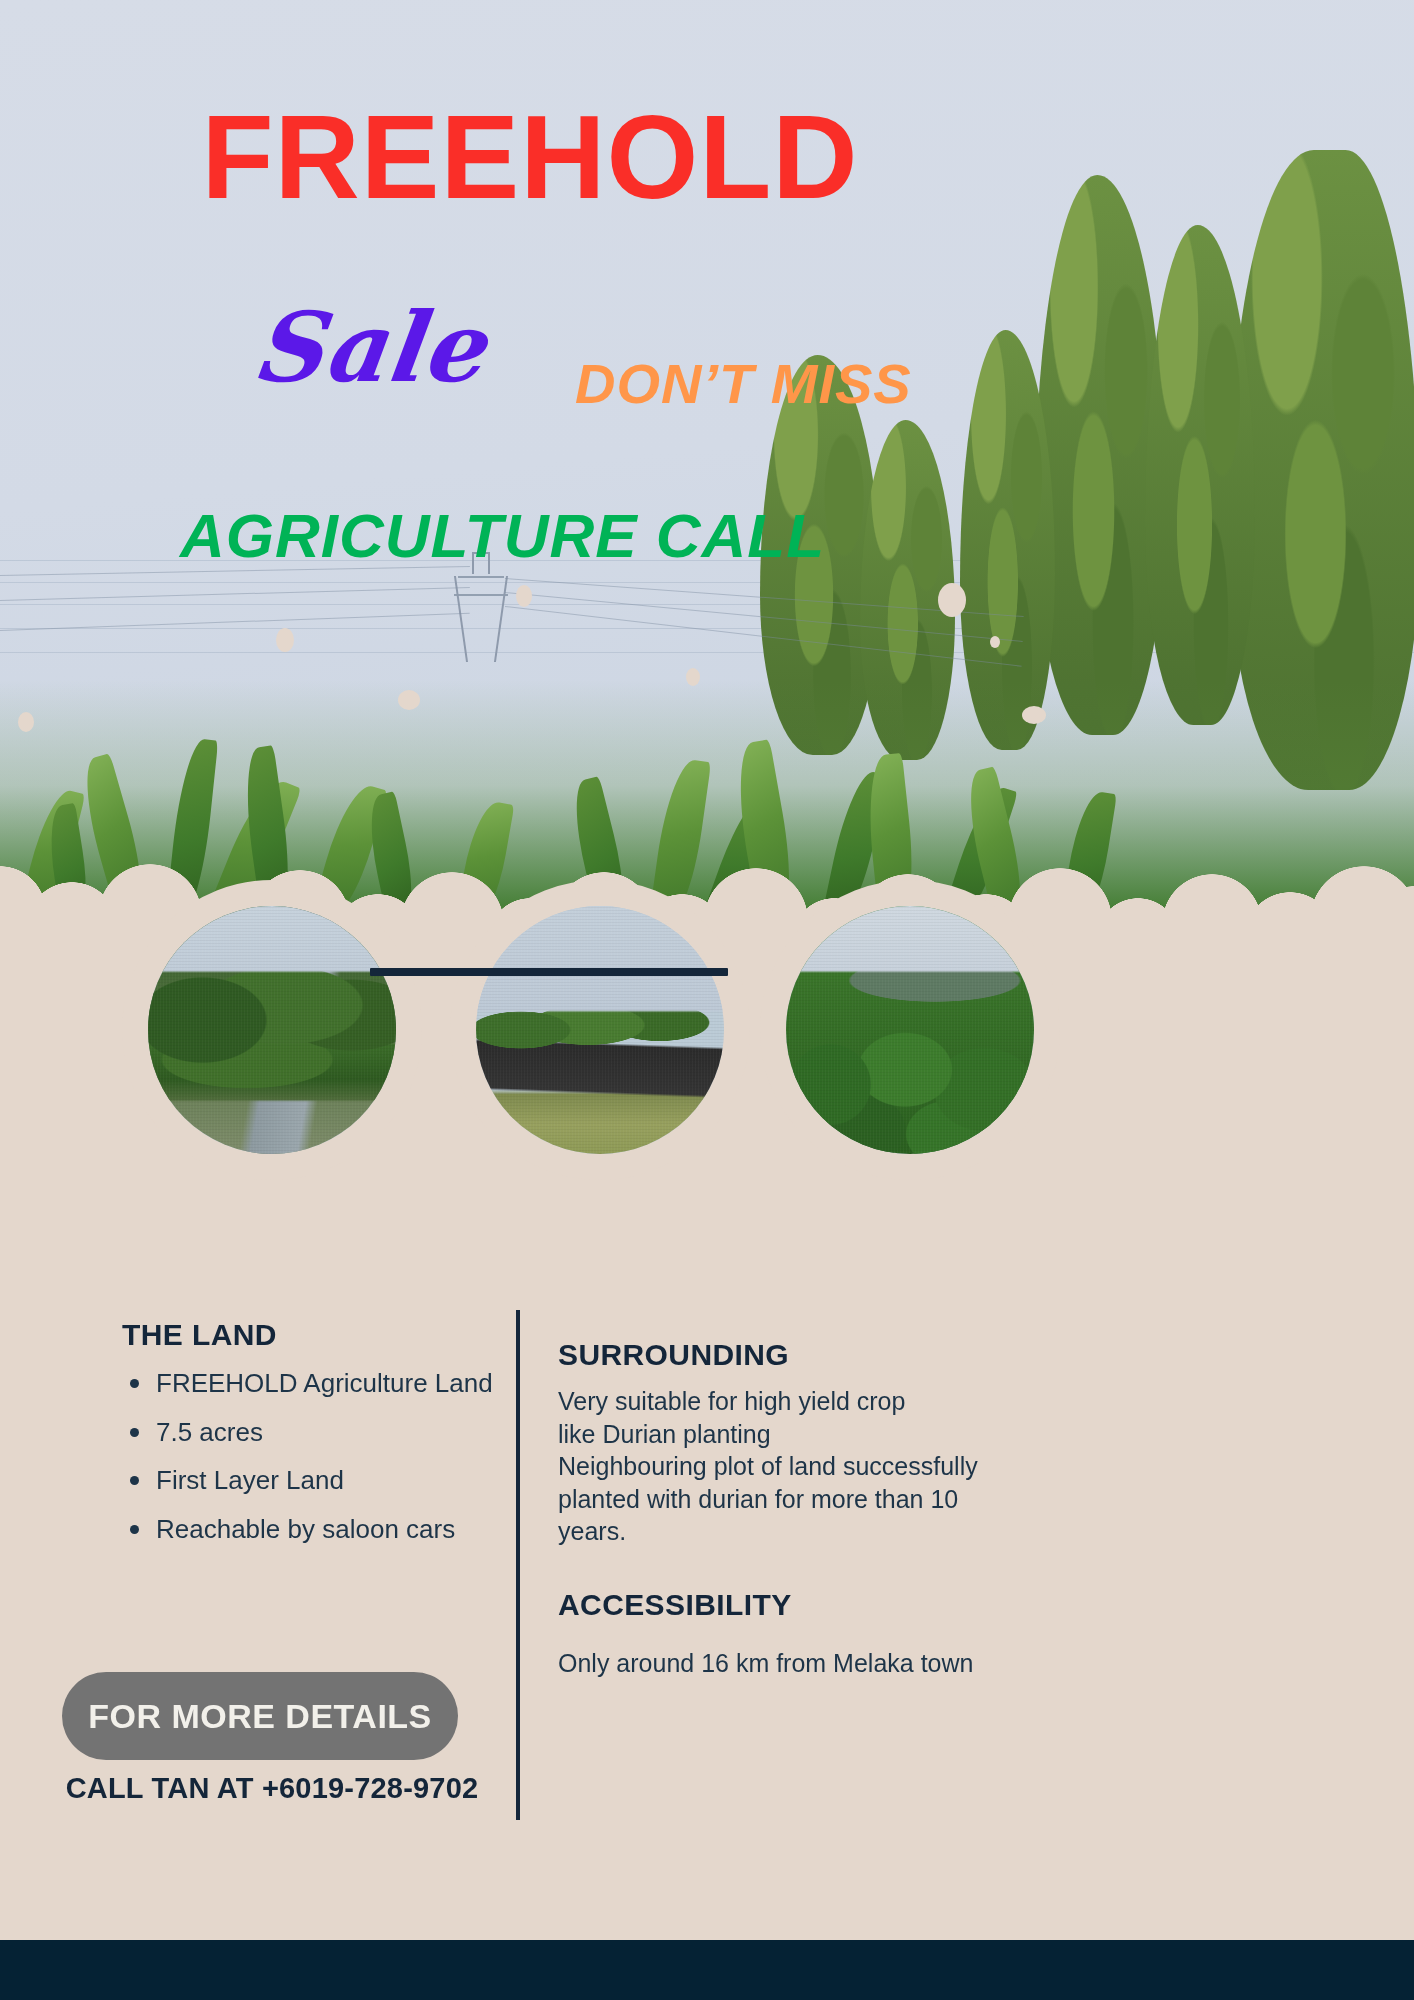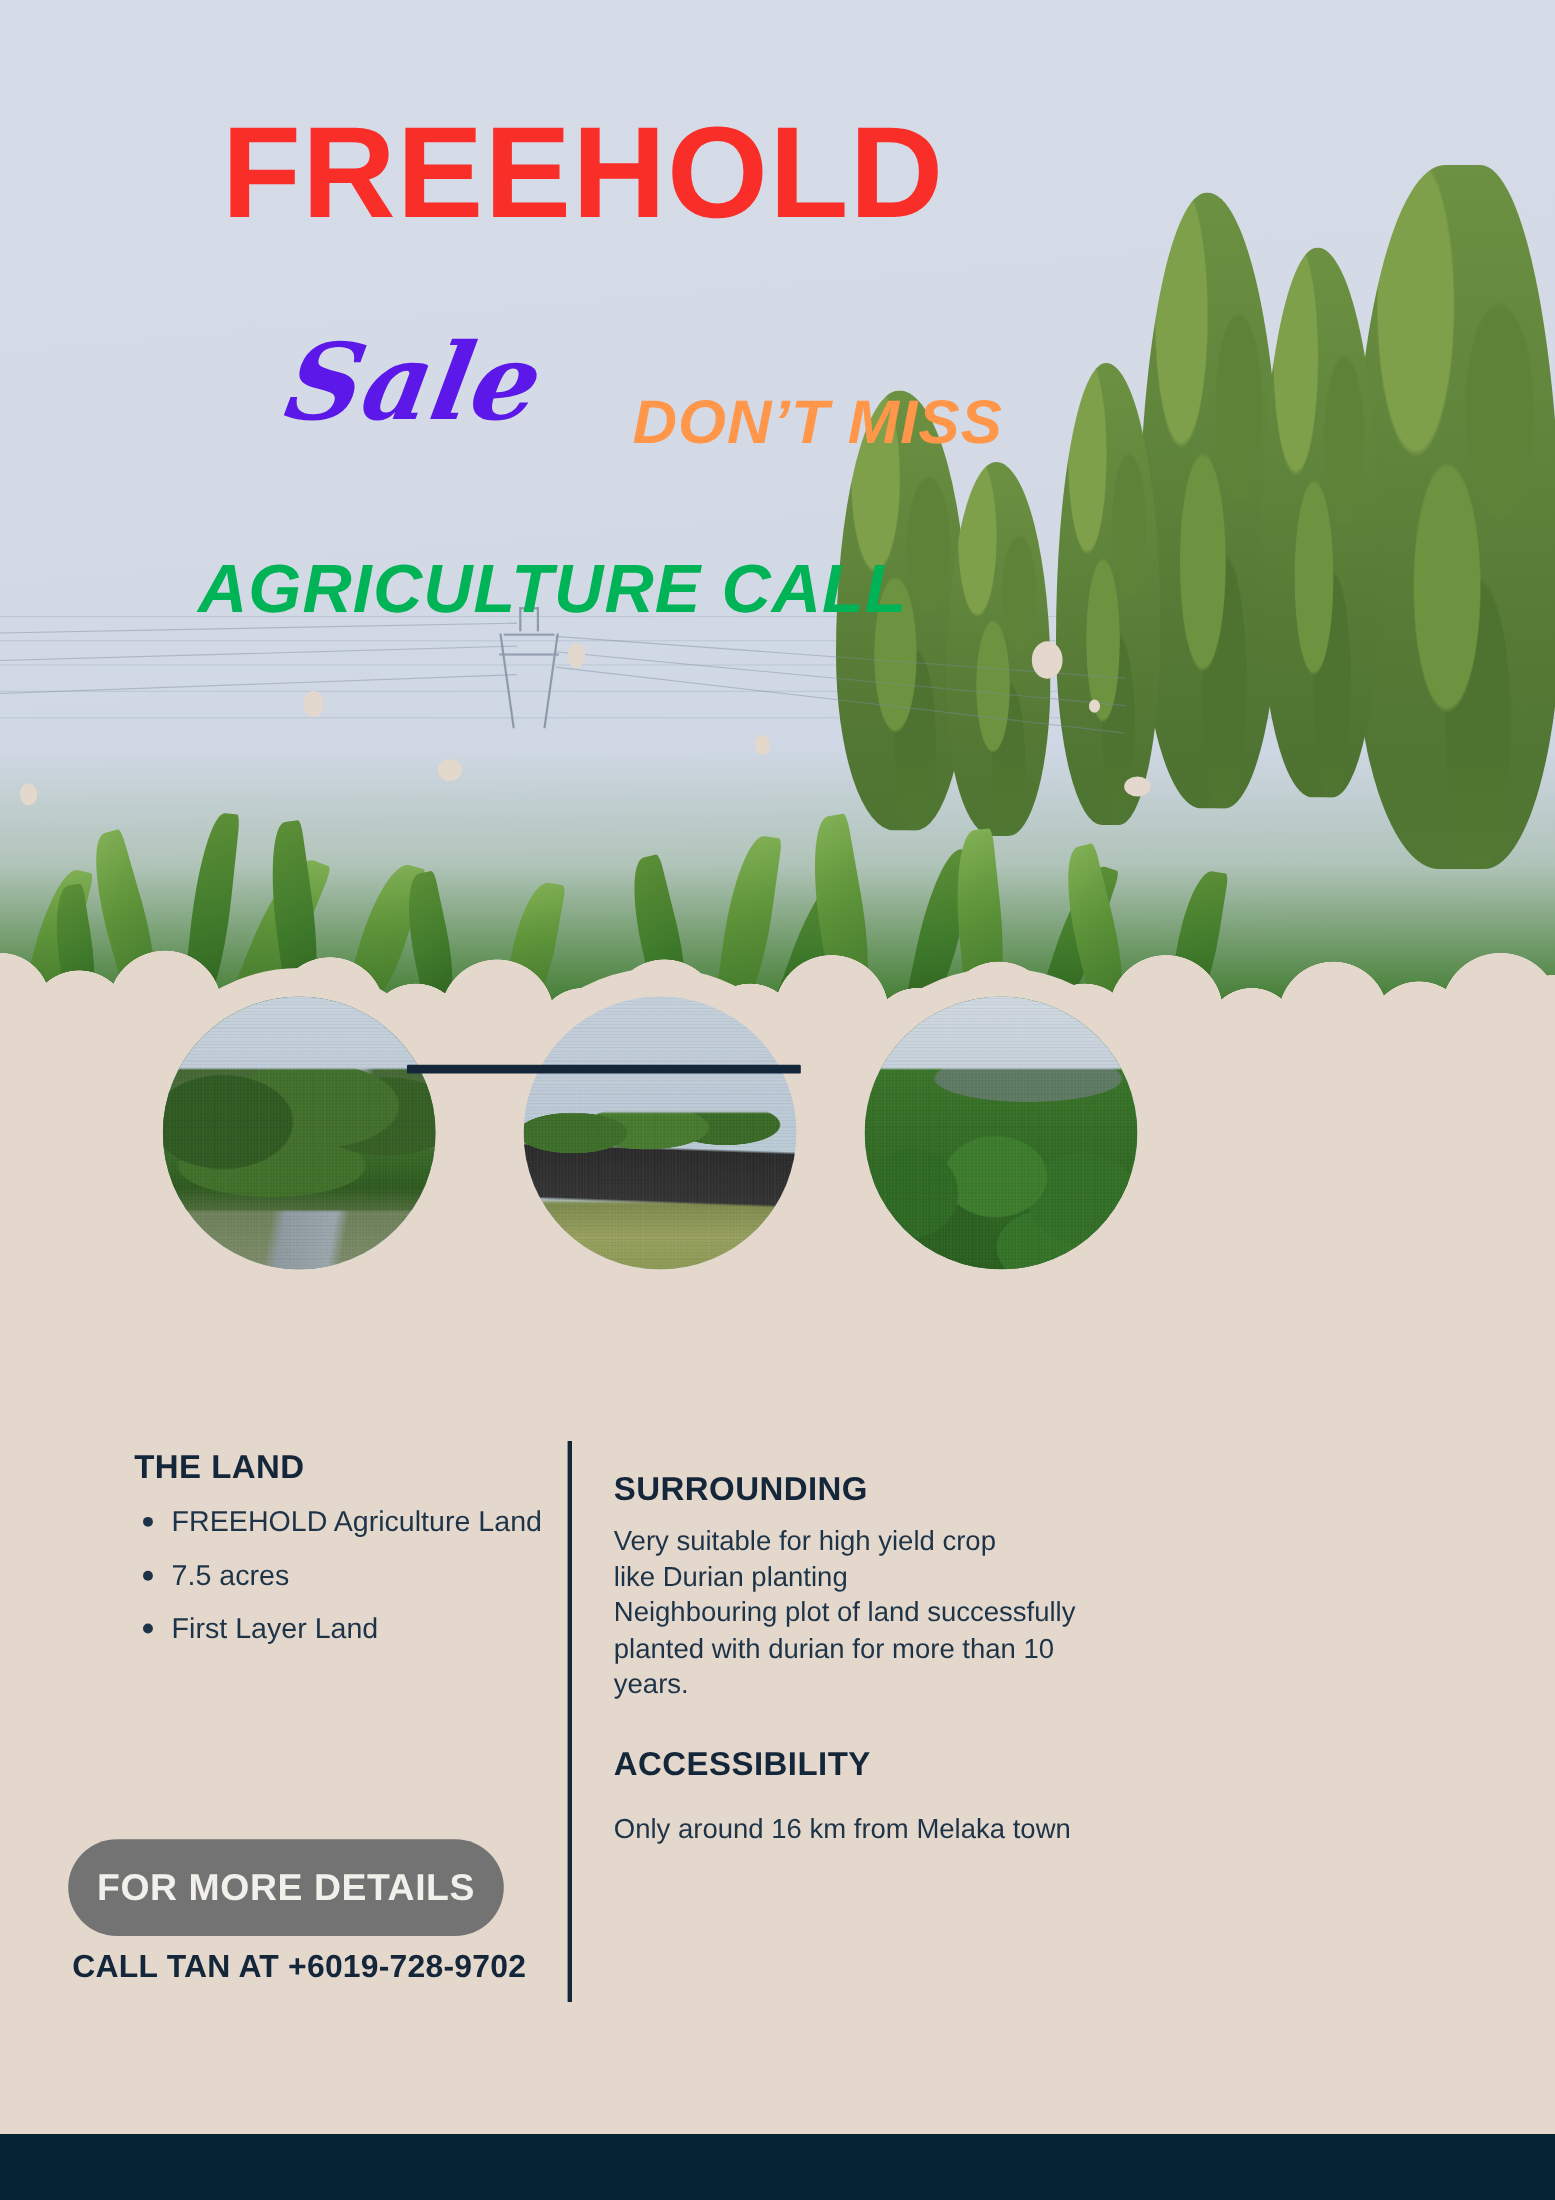--- a/index.html
+++ b/index.html
@@ -355,20 +355,21 @@
 
   <div class="divider-bar"></div>
   <div class="vrule"></div>
 
   <div class="col-left">
     <div class="sec-title">THE LAND</div>
     <ul class="bullets">
       <li>FREEHOLD Agriculture Land</li>
       <li>7.5 acres</li>
       <li>First Layer Land</li>
+      <li>Reachable by saloon cars</li>
     </ul>
   </div>
 
   <div class="col-right">
     <div class="sec-title">SURROUNDING</div>
     <div class="para tight">Very suitable for high yield crop
 like Durian planting
 Neighbouring plot of land successfully
 planted with durian for more than 10
 years.</div>

